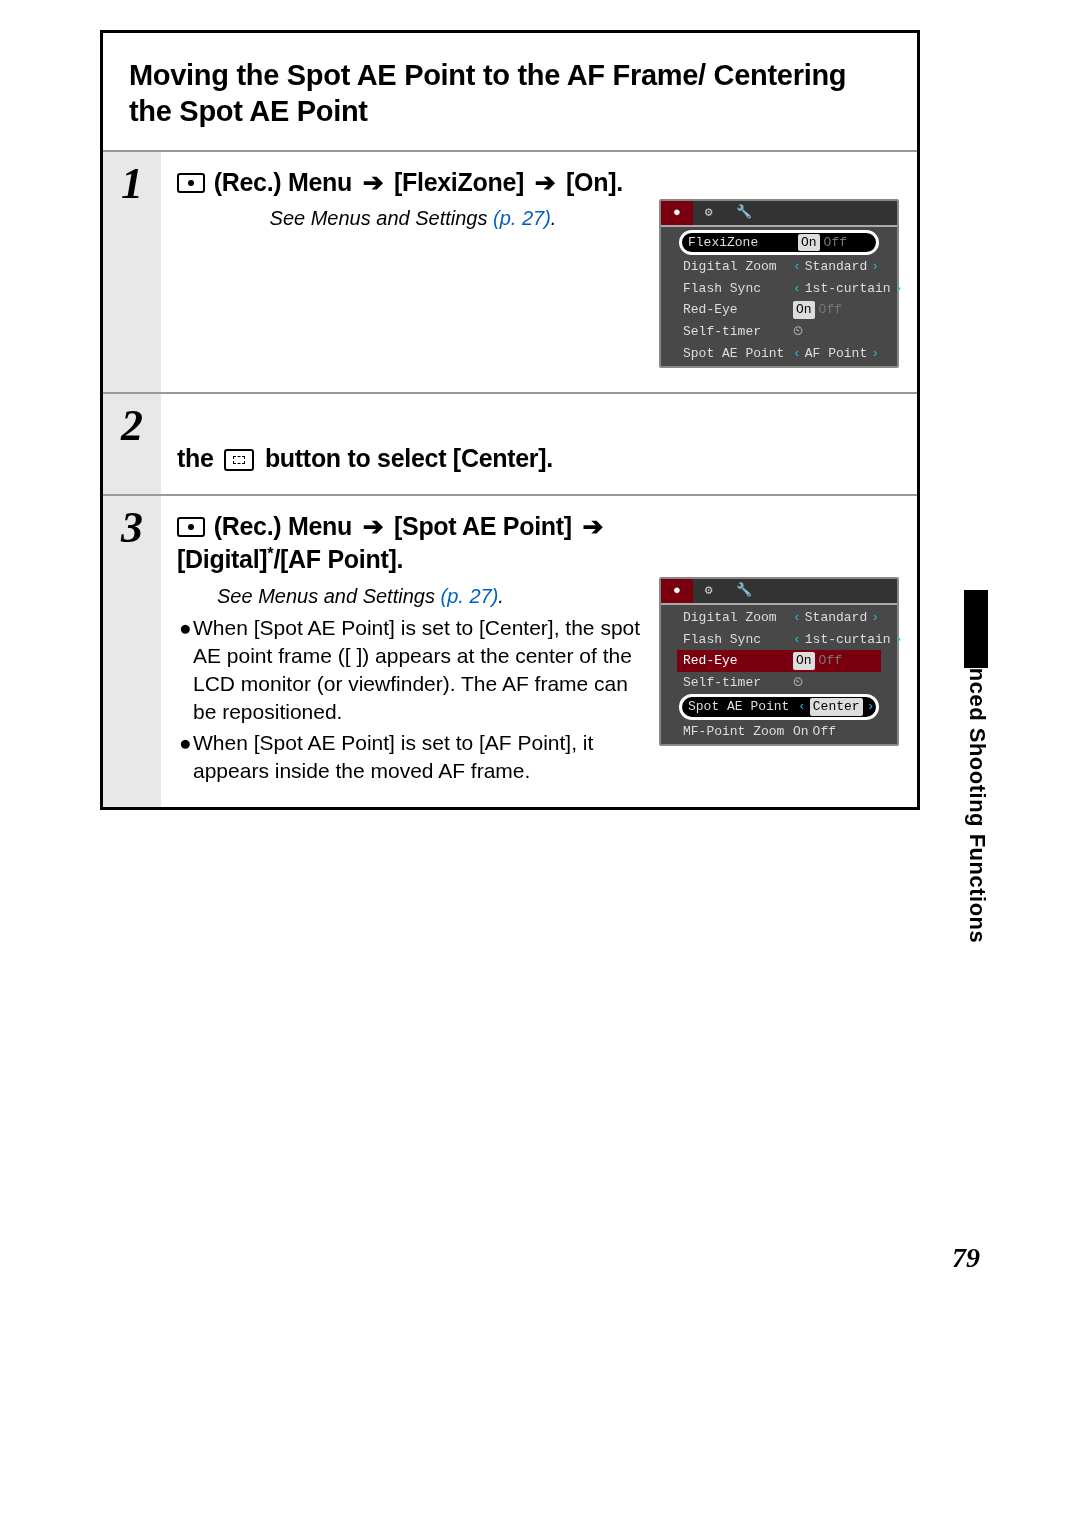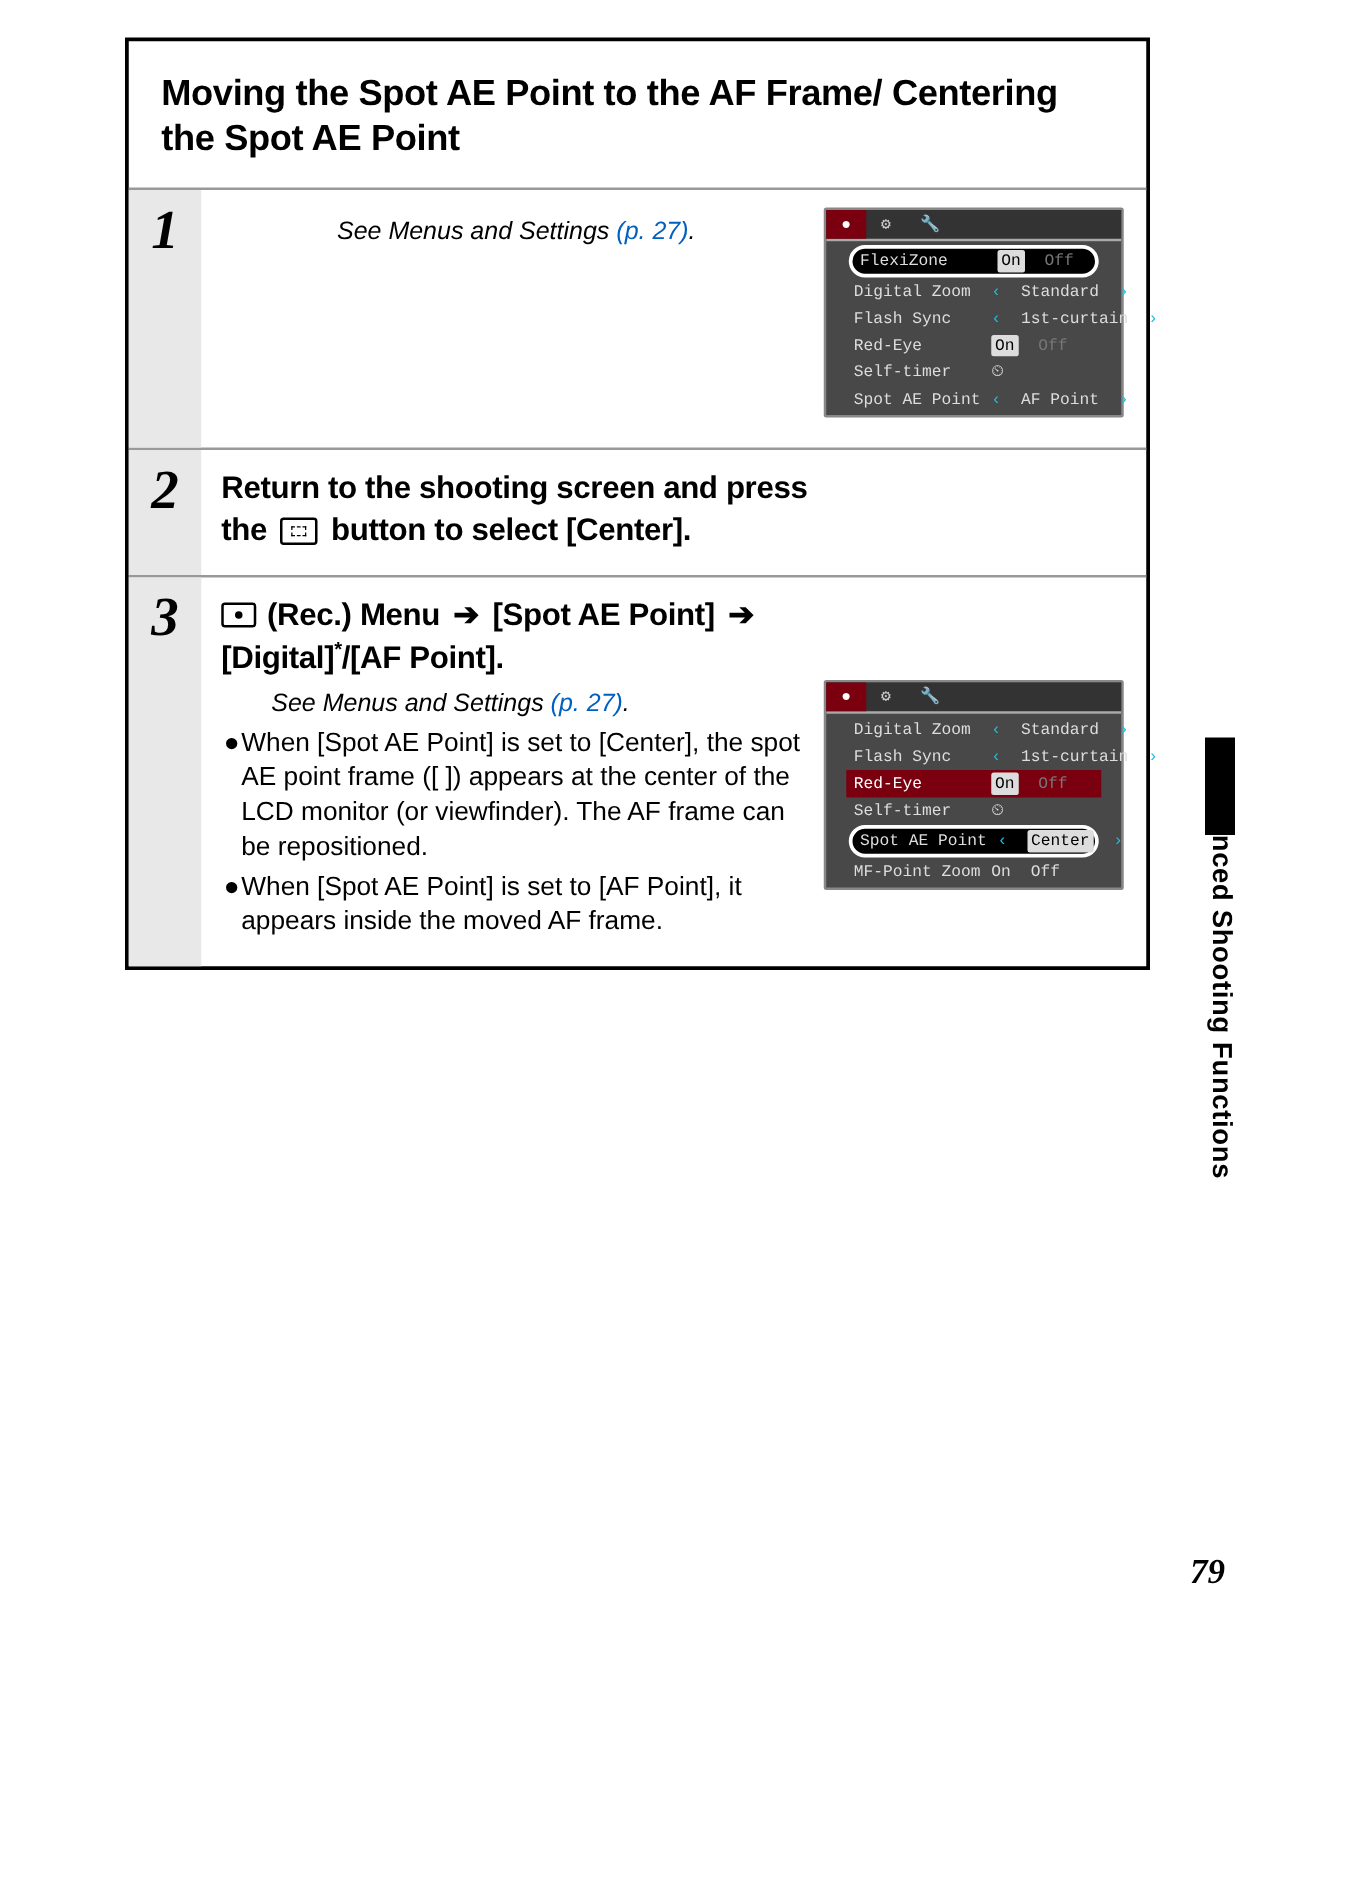--- a/index.html
+++ b/index.html
@@ -159,21 +159,21 @@
     border: 3px solid #fff;
     border-radius: 14px;
     margin: 1px 2px;
     padding: 1px 6px;
   }
   .menu-row.hl-red {
     background: #7a0010;
     color: #fff;
   }
   .menu-label { flex: 0 0 110px; white-space: nowrap; }
-  .menu-val { flex: 1; display: flex; align-items: flex-start; gap: 16px; white-space: nowrap; }
+  .menu-val { flex: 1; display: flex; align-items: flex-start; gap: 4px; white-space: nowrap; }
   .menu-val .sel {
     background: #ddd;
     color: #000;
     padding: 0 3px;
     border-radius: 2px;
   }
   .menu-val .dim { color: #777; }
   .arrow-ind { color: #2bd; }
   .clearfix::after { content:""; display:block; clear:both; }
 
@@ -213,20 +213,28 @@
 <body>
 
 <div class="page">
   <div class="section-title">Moving the Spot AE Point to the AF Frame/ Centering the Spot AE Point</div>
 
   <div class="steps">
 
     <div class="step-row">
       <div class="step-num">1</div>
       <div class="step-body clearfix">
+        <div class="step-head">
+          <span class="rec-icon"></span>
+          <span>(Rec.) Menu</span>
+          <span class="arrow">➔</span>
+          <span>[FlexiZone]</span>
+          <span class="arrow">➔</span>
+          <span>[On].</span>
+        </div>
 
         <div class="menu-shot">
           <div class="menu-tabs">
             <div class="menu-tab active">●</div>
             <div class="menu-tab">⚙</div>
             <div class="menu-tab">🔧</div>
           </div>
           <div class="menu-rows">
             <div class="menu-row hl">
               <span class="menu-label">FlexiZone</span>
@@ -276,21 +284,21 @@
         <div class="sub-note">
           <span>See Menus and Settings </span><span class="link">(p. 27)</span><span>.</span>
         </div>
       </div>
     </div>
 
     <div class="step-row">
       <div class="step-num">2</div>
       <div class="step-body">
         <div class="step-head">
-          <span>Return to the shooting screen and press</span><br>
+          <br>
           <span>the </span><span class="af-button-icon"></span><span> button to select [Center].</span>
         </div>
       </div>
     </div>
 
     <div class="step-row">
       <div class="step-num">3</div>
       <div class="step-body clearfix">
         <div class="step-head">
           <span class="rec-icon"></span>

